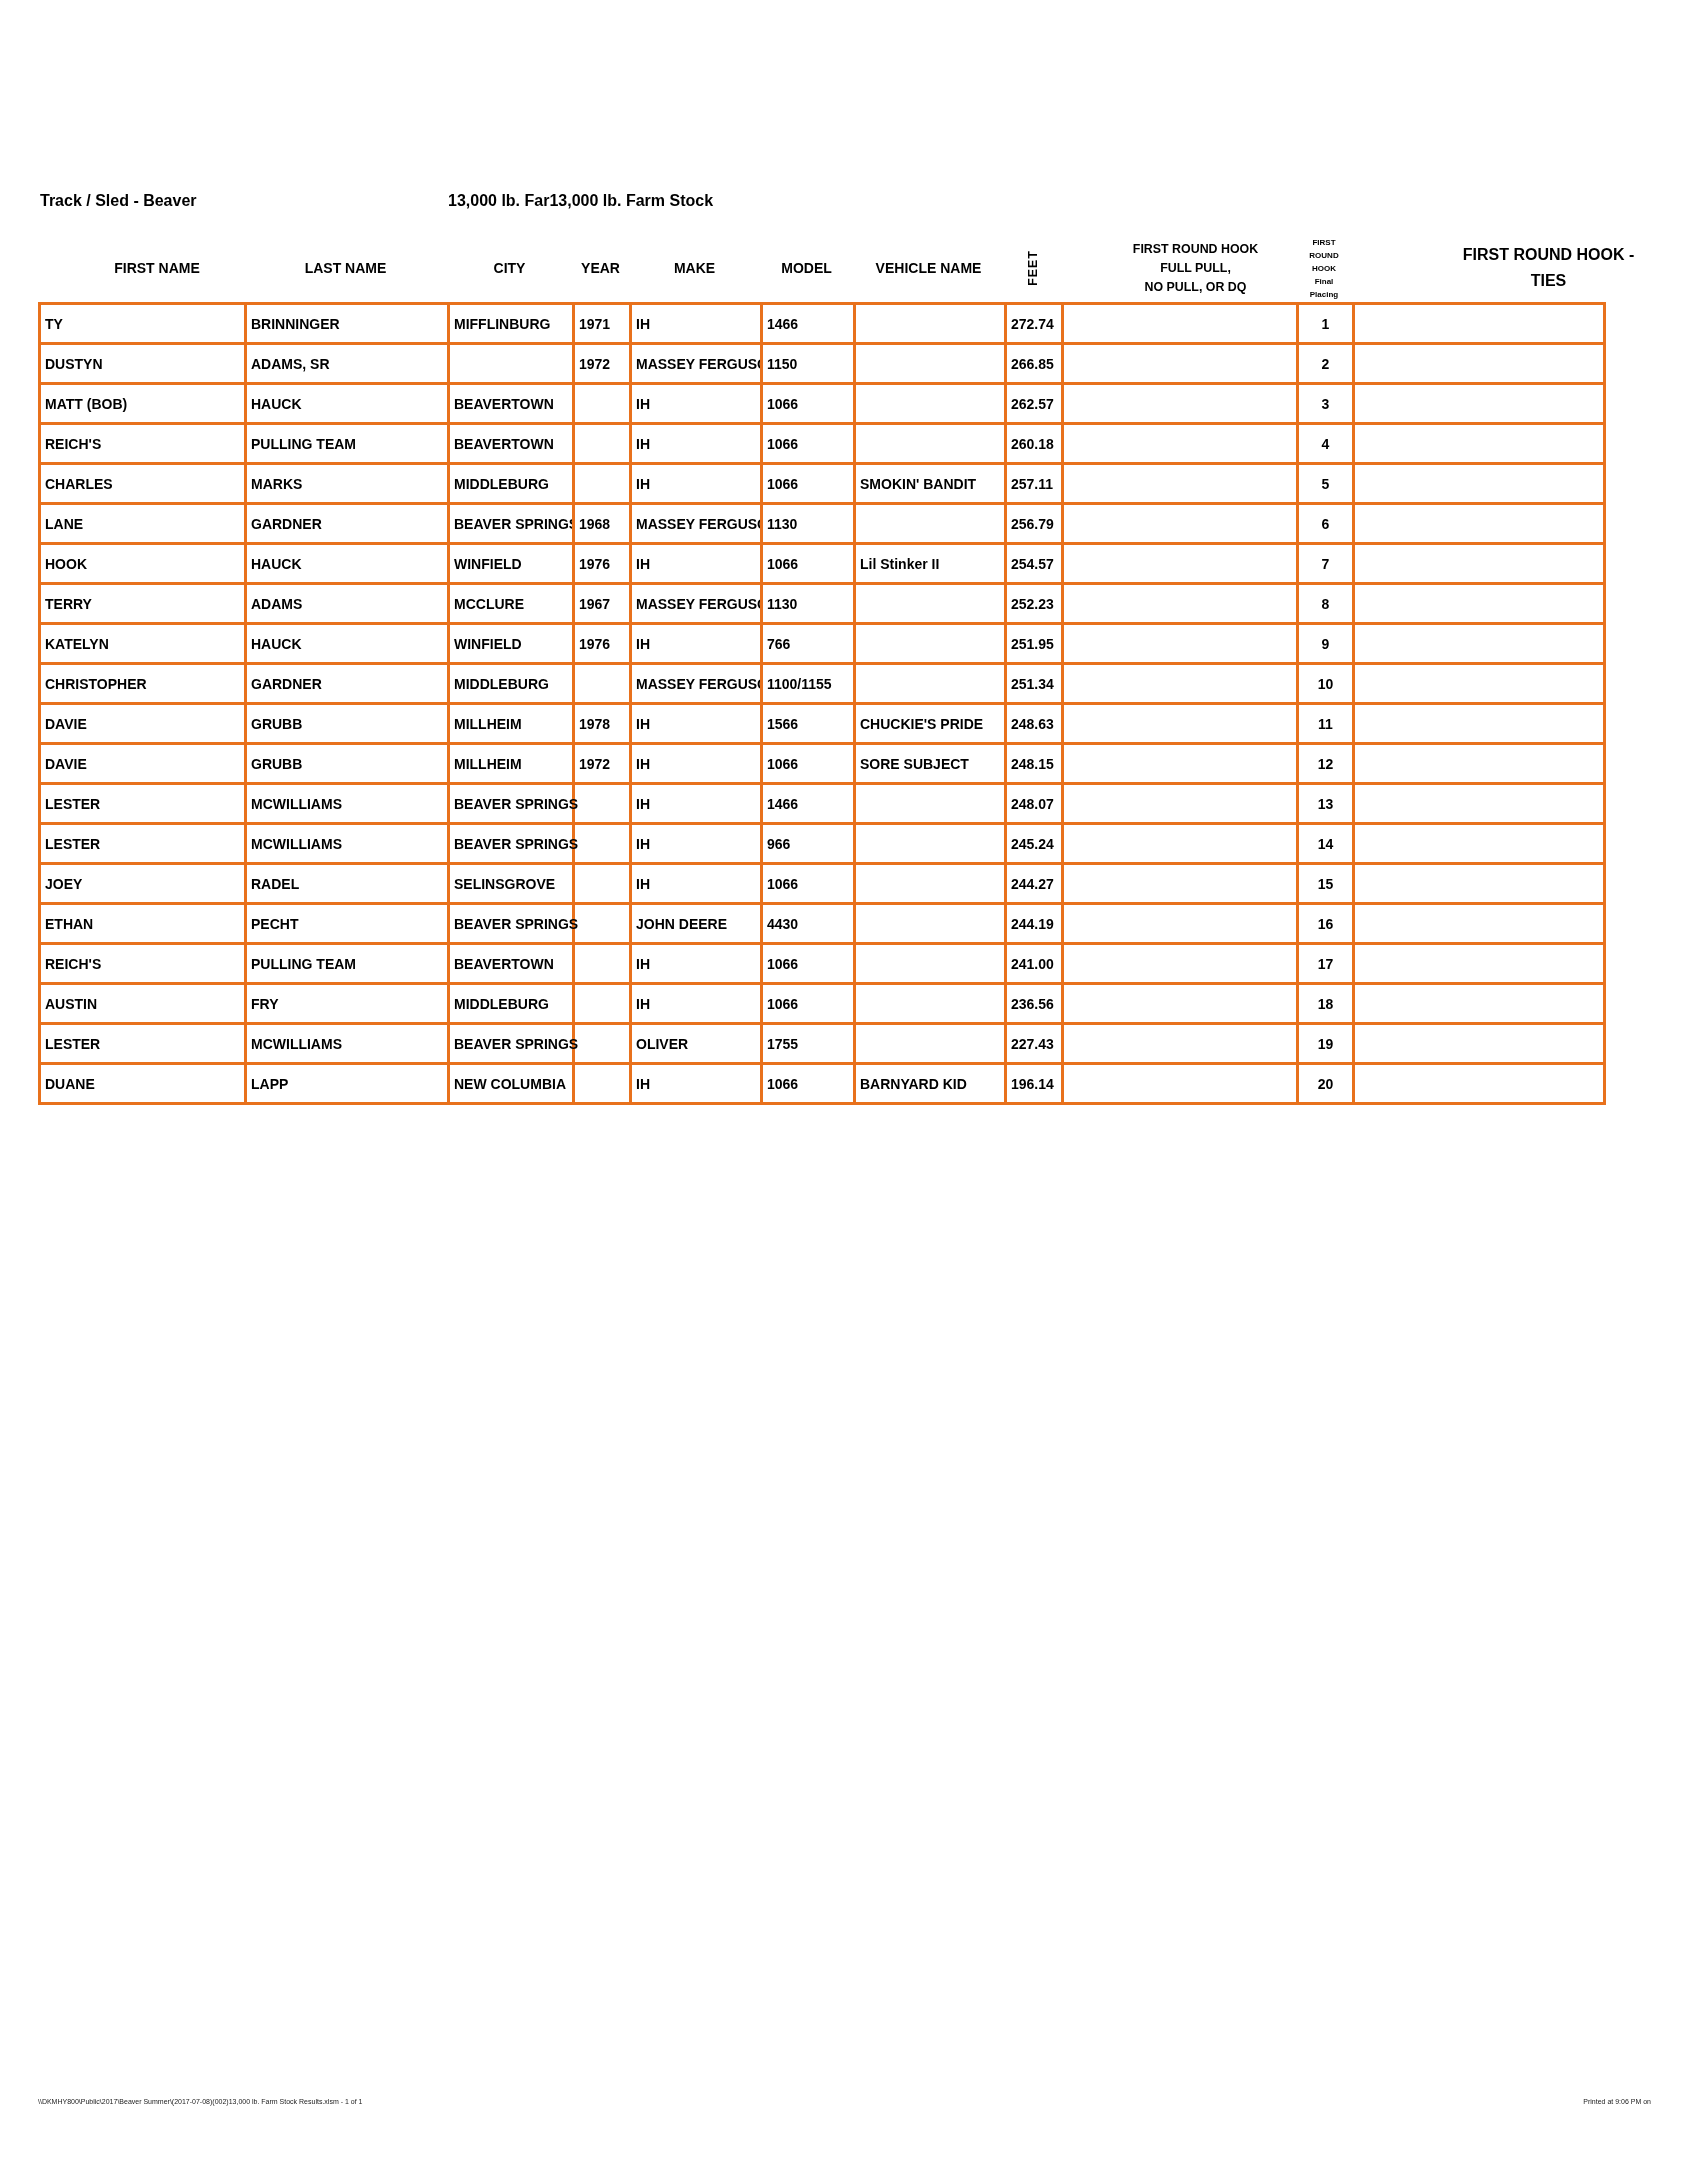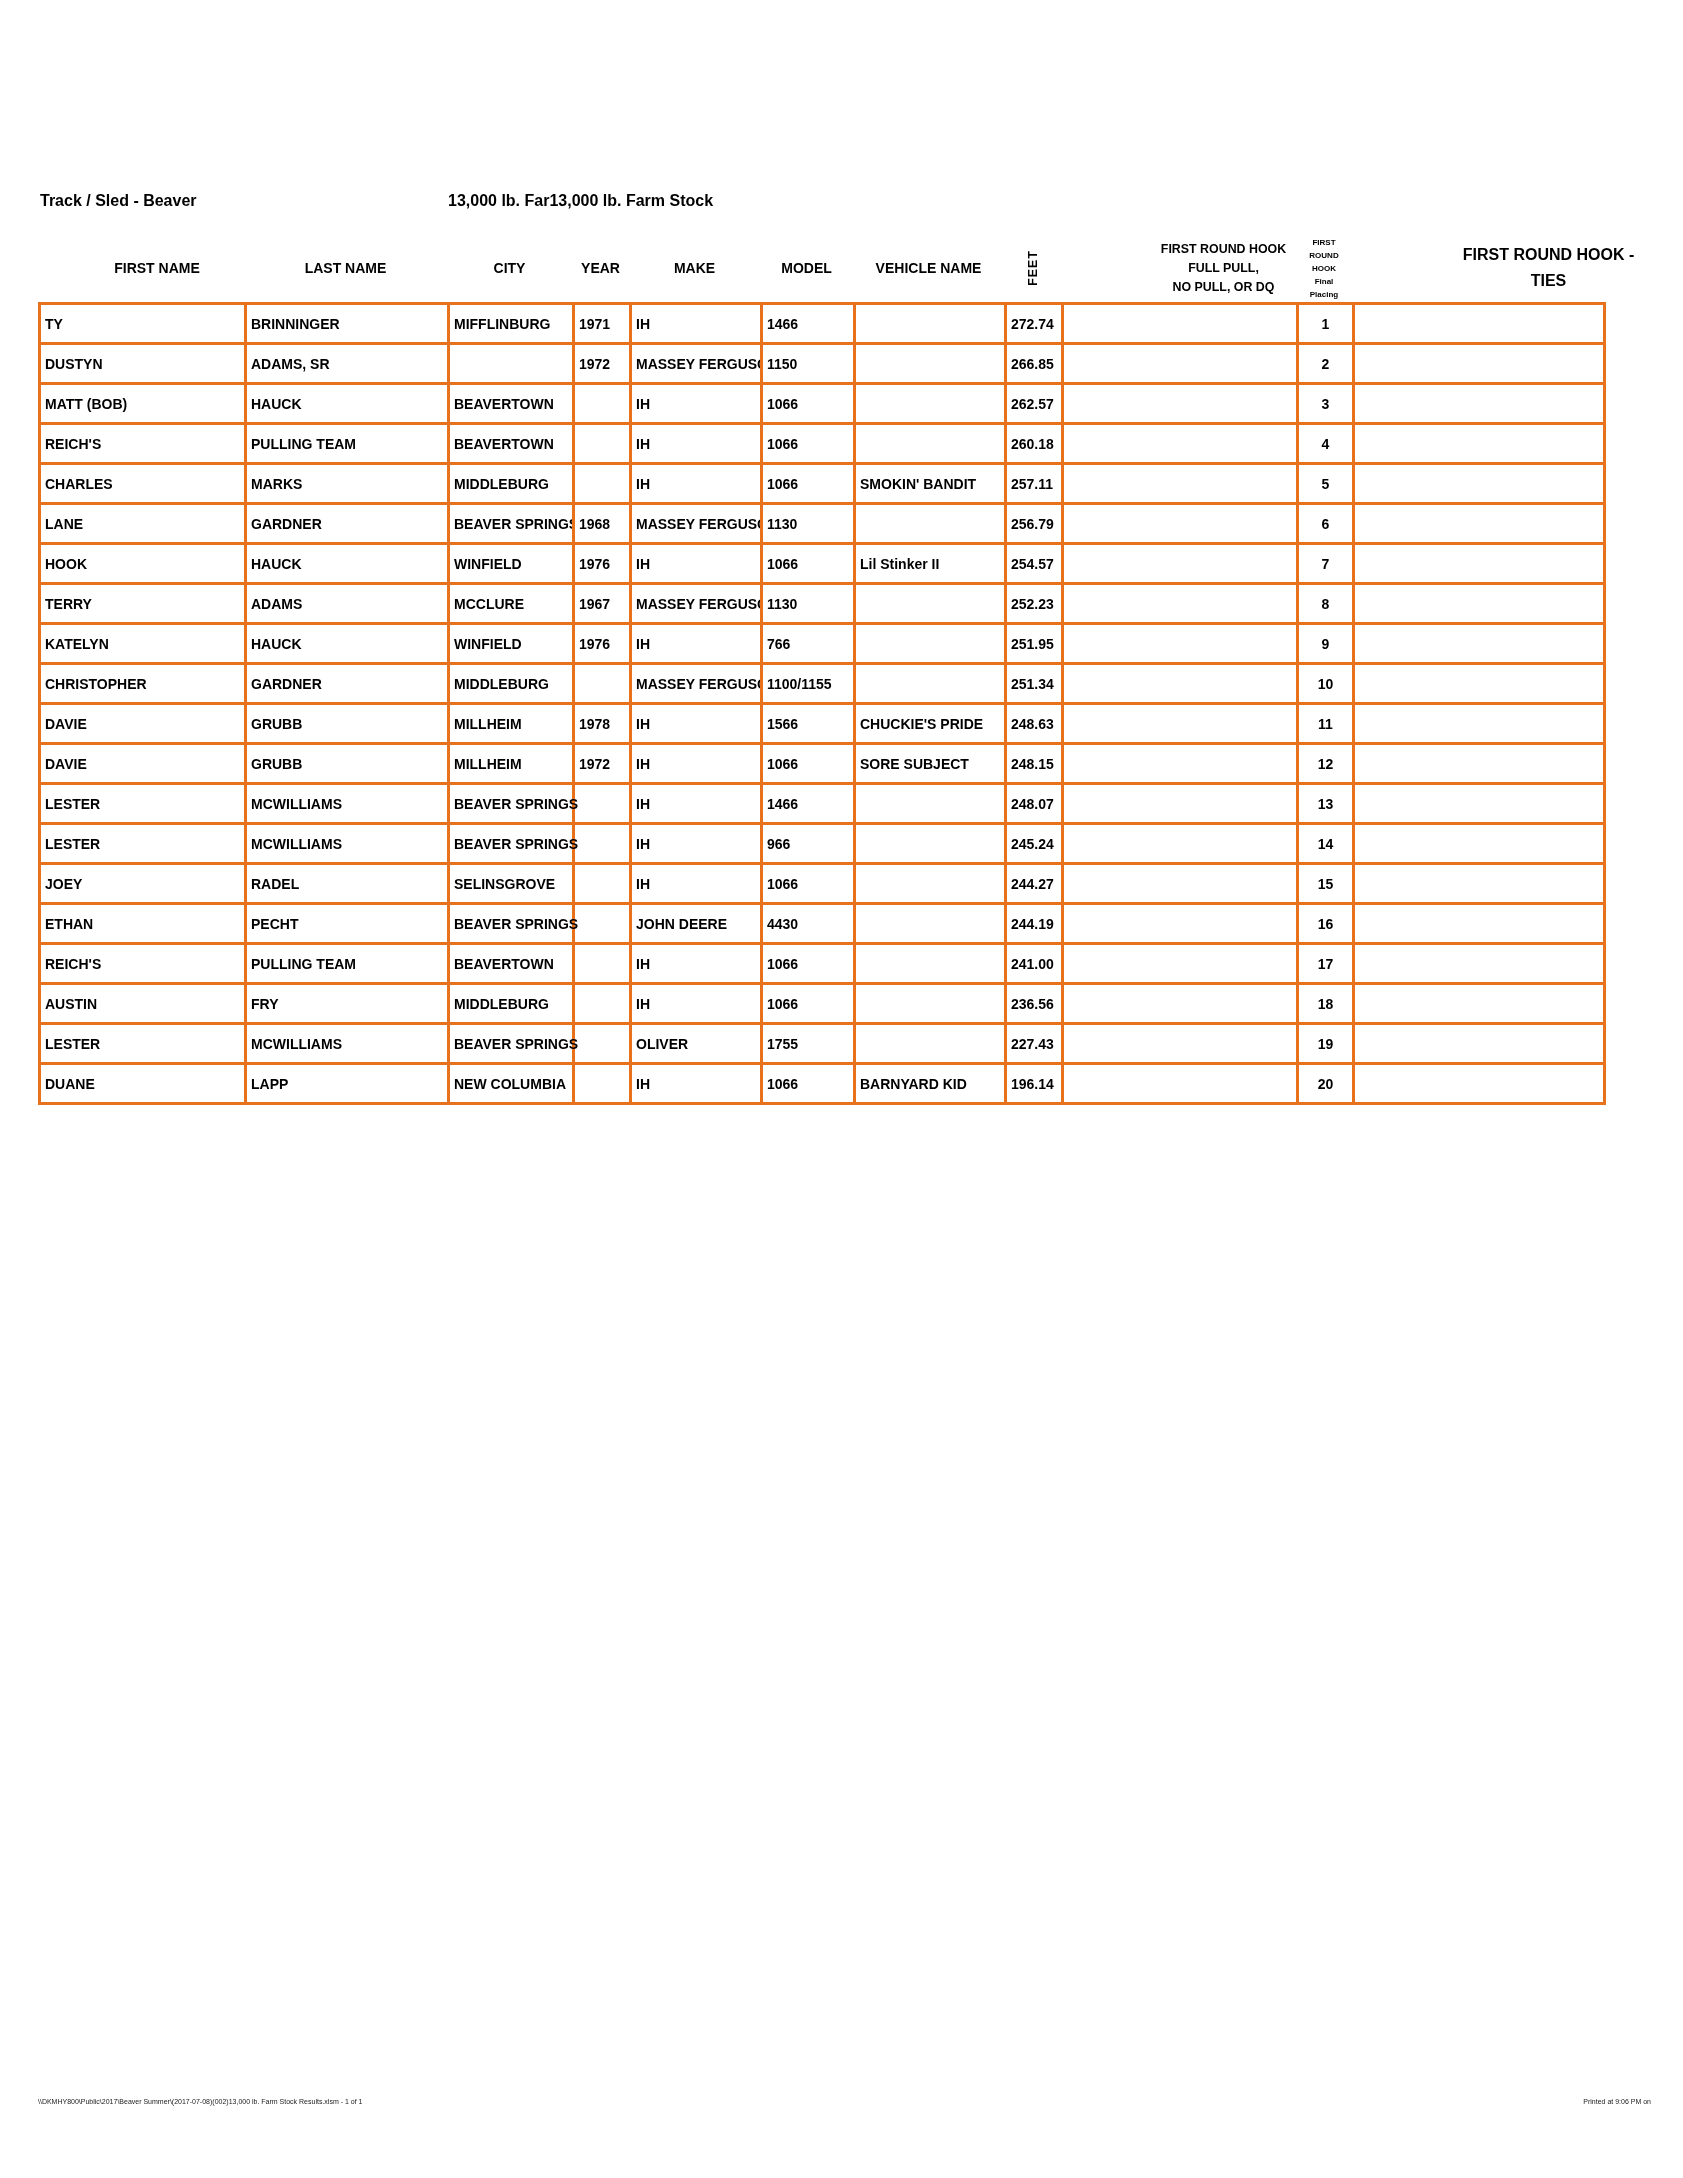--- a/index.html
+++ b/index.html
@@ -93,21 +93,21 @@
       <div class="hcell hcell-vehicle_name" style="left: 815px; width: 151px;">
         <div class="hinner">
           <div>VEHICLE NAME</div>
         </div>
       </div>
       <div class="hcell hcell-feet" style="left: 966px; width: 57px;">
         <div class="hinner">
           <div>FEET</div>
         </div>
       </div>
-      <div class="hcell hcell-full_pull" style="left: 1068px; width: 235px; align-items: center;">
+      <div class="hcell hcell-full_pull" style="left: 1040px; width: 235px; align-items: center;">
         <div class="hinner">
           <div>FIRST ROUND HOOK</div>
           <div>FULL PULL,</div>
           <div>NO PULL, OR DQ</div>
         </div>
       </div>
       <div class="hcell hcell-placing" style="left: 1258px; width: 56px;">
         <div class="hinner">
           <div>FIRST</div>
           <div>ROUND</div>

